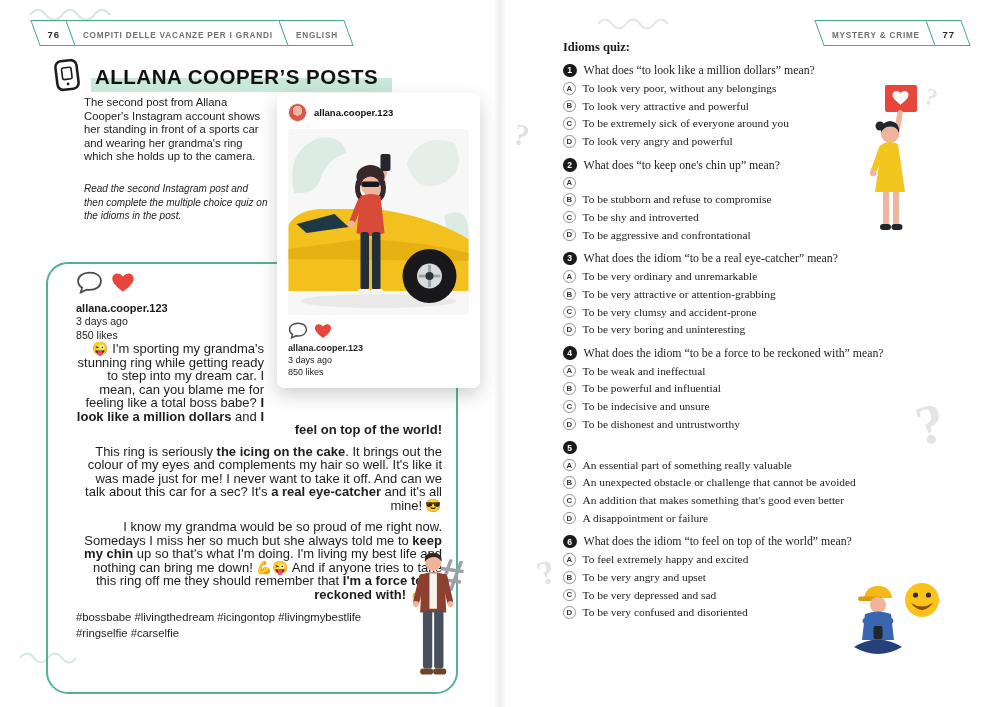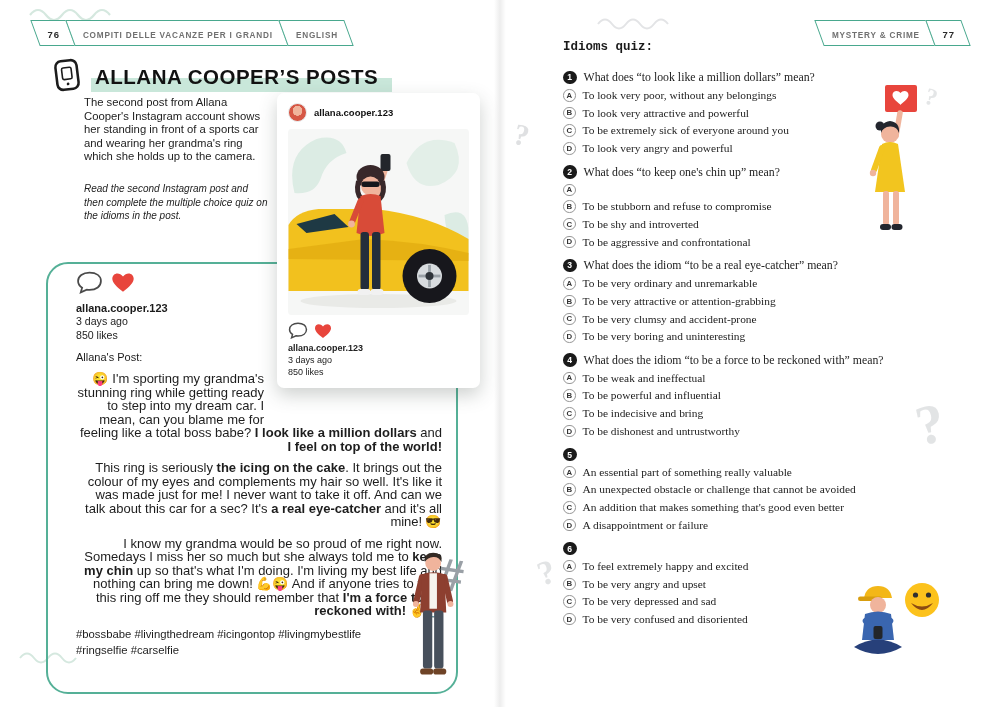--- a/index.html
+++ b/index.html
@@ -63,21 +63,21 @@
 
   
   .man-illo { position:absolute; left:408px; top:548px; z-index:2; }
   .hash-glyph { position:absolute; left:438px; top:552px; font-size:46px; font-weight:bold; color:#9aa0a6;
                 transform:rotate(8deg); z-index:1; line-height:1; }
   .woman-sign-illo { position:absolute; left:855px; top:84px; }
   .sitting-illo { position:absolute; left:848px; top:574px; }
 
   
   .quiz { position:absolute; left:563px; top:40px; width:396px; font-family:"Liberation Serif", serif; color:#1b1b1b; }
-  .quiz-title { font-size:12.5px; font-weight:bold; margin-bottom:16px;font-family:Liberation Mono, monospace; }
+  .quiz-title { font-size:12.5px; font-weight:bold; margin-bottom:8px; }
   .question { margin-bottom:9px; }
   .qline { display:flex; align-items:flex-start; gap:7px; margin-bottom:3.5px; }
   .qtext { font-size:11.8px; line-height:14.5px; }
   .qnum { flex:0 0 13.5px; width:13.5px; height:13.5px; border-radius:50%; background:#1a1a1a; color:#fff;
           font-family:"Liberation Sans", sans-serif; font-size:8.6px; font-weight:bold;
           display:flex; align-items:center; justify-content:center; margin-top:.5px; }
   .opt { display:flex; align-items:flex-start; gap:7px; margin-bottom:3.2px; }
   .otext { font-size:11.4px; line-height:14.5px; }
   .letter { flex:0 0 12.5px; width:12.5px; height:12.5px; border-radius:50%; border:1px solid #979797; color:#333;
             font-family:"Liberation Sans", sans-serif; font-size:7.8px; font-weight:bold;
@@ -132,21 +132,20 @@
     <svg width="27" height="23" viewBox="0 0 26 22">
       <path d="M13,1.5 C6.5,1.5 2,5 2,9.6 c0,2.6 1.5,4.9 3.9,6.4 L4.6,20.5 l5.8,-2.6 c0.9,0.2 1.7,0.2 2.6,0.2 c6.5,0 11,-3.4 11,-8.5 S19.5,1.5 13,1.5 Z" fill="none" stroke="#4a4a4a" stroke-width="1.7"></path>
     </svg>
     <svg width="24" height="21" viewBox="0 0 22 19">
       <path d="M11,18 C4.5,13 1.2,9.3 1.2,6 C1.2,3.2 3.3,1.2 5.9,1.2 C7.7,1.2 9.5,2.2 11,4 C12.5,2.2 14.3,1.2 16.1,1.2 C18.7,1.2 20.8,3.2 20.8,6 C20.8,9.3 17.5,13 11,18 Z" fill="#e8453c"></path>
     </svg>
   </div>
   <div class="post-user">allana.cooper.123</div>
   <div class="post-meta">3 days ago</div>
   <div class="post-meta">850 likes</div>
-  <div class="post-label">Allana's Post:</div>
   <p class="ppara"><span>😜 I'm sporting my grandma's stunning ring while getting ready to step into my dream car. I mean, can you blame me for feeling like a total boss babe? </span><span class="b">I look like a million dollars</span><span> and </span><span class="b">I feel on top of the world!</span></p>
   <p class="ppara"><span>This ring is seriously </span><span class="b">the icing on the cake</span><span>. It brings out the colour of my eyes and complements my hair so well. It's like it was made just for me! I never want to take it off. And can we talk about this car for a sec? It's </span><span class="b">a real eye-catcher</span><span> and it's all mine! 😎</span></p>
   <p class="ppara"><span>I know my grandma would be so proud of me right now. Somedays I miss her so much but she always told me to </span><span class="b">keep my chin</span><span> up so that's what I'm doing. I'm living my best life and nothing can bring me down! 💪😜 And if anyone tries to take this ring off me they should remember that </span><span class="b">I'm a force to be reckoned with!</span><span> 🤞💍</span></p>
   <p class="hashtags">#bossbabe #livingthedream #icingontop #livingmybestlife #ringselfie #carselfie</p>
 </div>
 
 <div class="insta-card">
   <div class="insta-head">
     <div class="avatar"></div>
     <div class="insta-user">allana.cooper.123</div>
@@ -292,21 +291,21 @@
     <div class="opt">
         <span class="letter">A</span>
         <span class="otext">To be weak and ineffectual</span>
       </div>
     <div class="opt">
         <span class="letter">B</span>
         <span class="otext">To be powerful and influential</span>
       </div>
     <div class="opt">
         <span class="letter">C</span>
-        <span class="otext">To be indecisive and bring</span>
+        <span class="otext">To be indecisive and unsure</span>
       </div>
     <div class="opt">
         <span class="letter">D</span>
         <span class="otext">To be dishonest and untrustworthy</span>
       </div>
   </div>
 
   <div class="question">
     <div class="qline">
         <span class="qnum">5</span>
@@ -325,20 +324,21 @@
       </div>
     <div class="opt">
         <span class="letter">D</span>
         <span class="otext">A disappointment or failure</span>
       </div>
   </div>
 
   <div class="question">
     <div class="qline">
         <span class="qnum">6</span>
+        <span class="qtext">What does the idiom “to feel on top of the world” mean?</span>
       </div>
     <div class="opt">
         <span class="letter">A</span>
         <span class="otext">To feel extremely happy and excited</span>
       </div>
     <div class="opt">
         <span class="letter">B</span>
         <span class="otext">To be very angry and upset</span>
       </div>
     <div class="opt">

